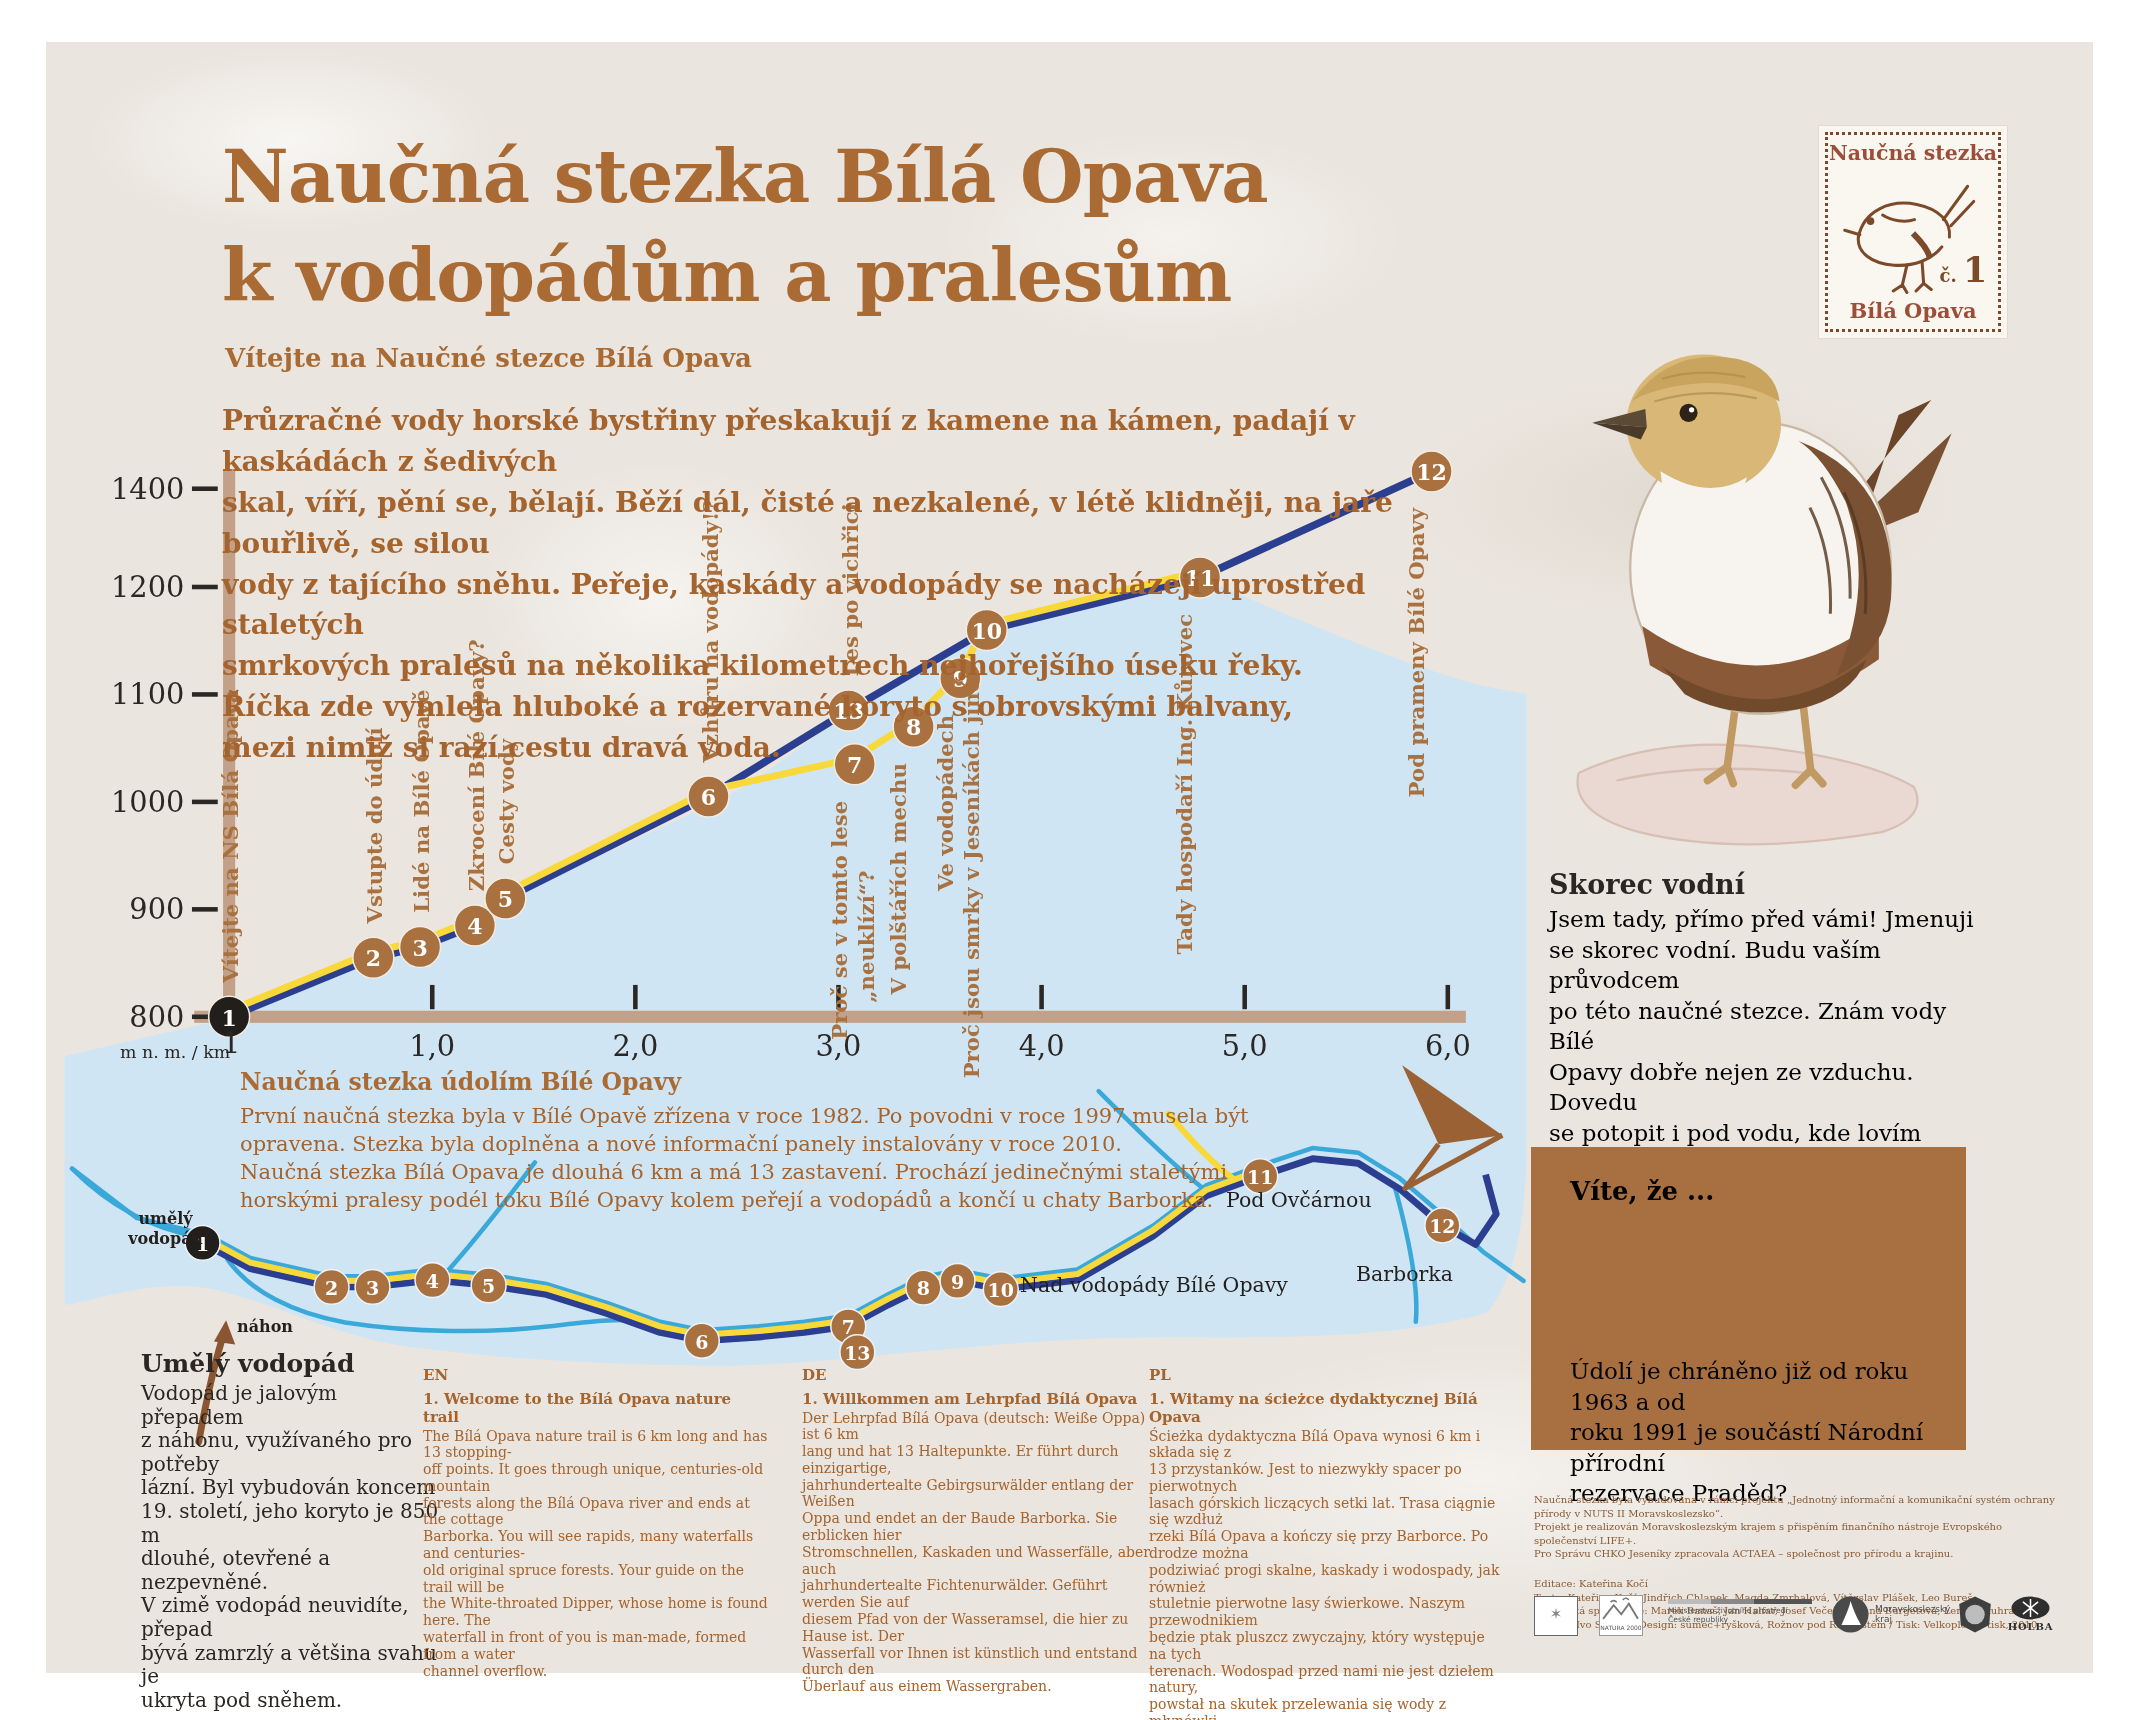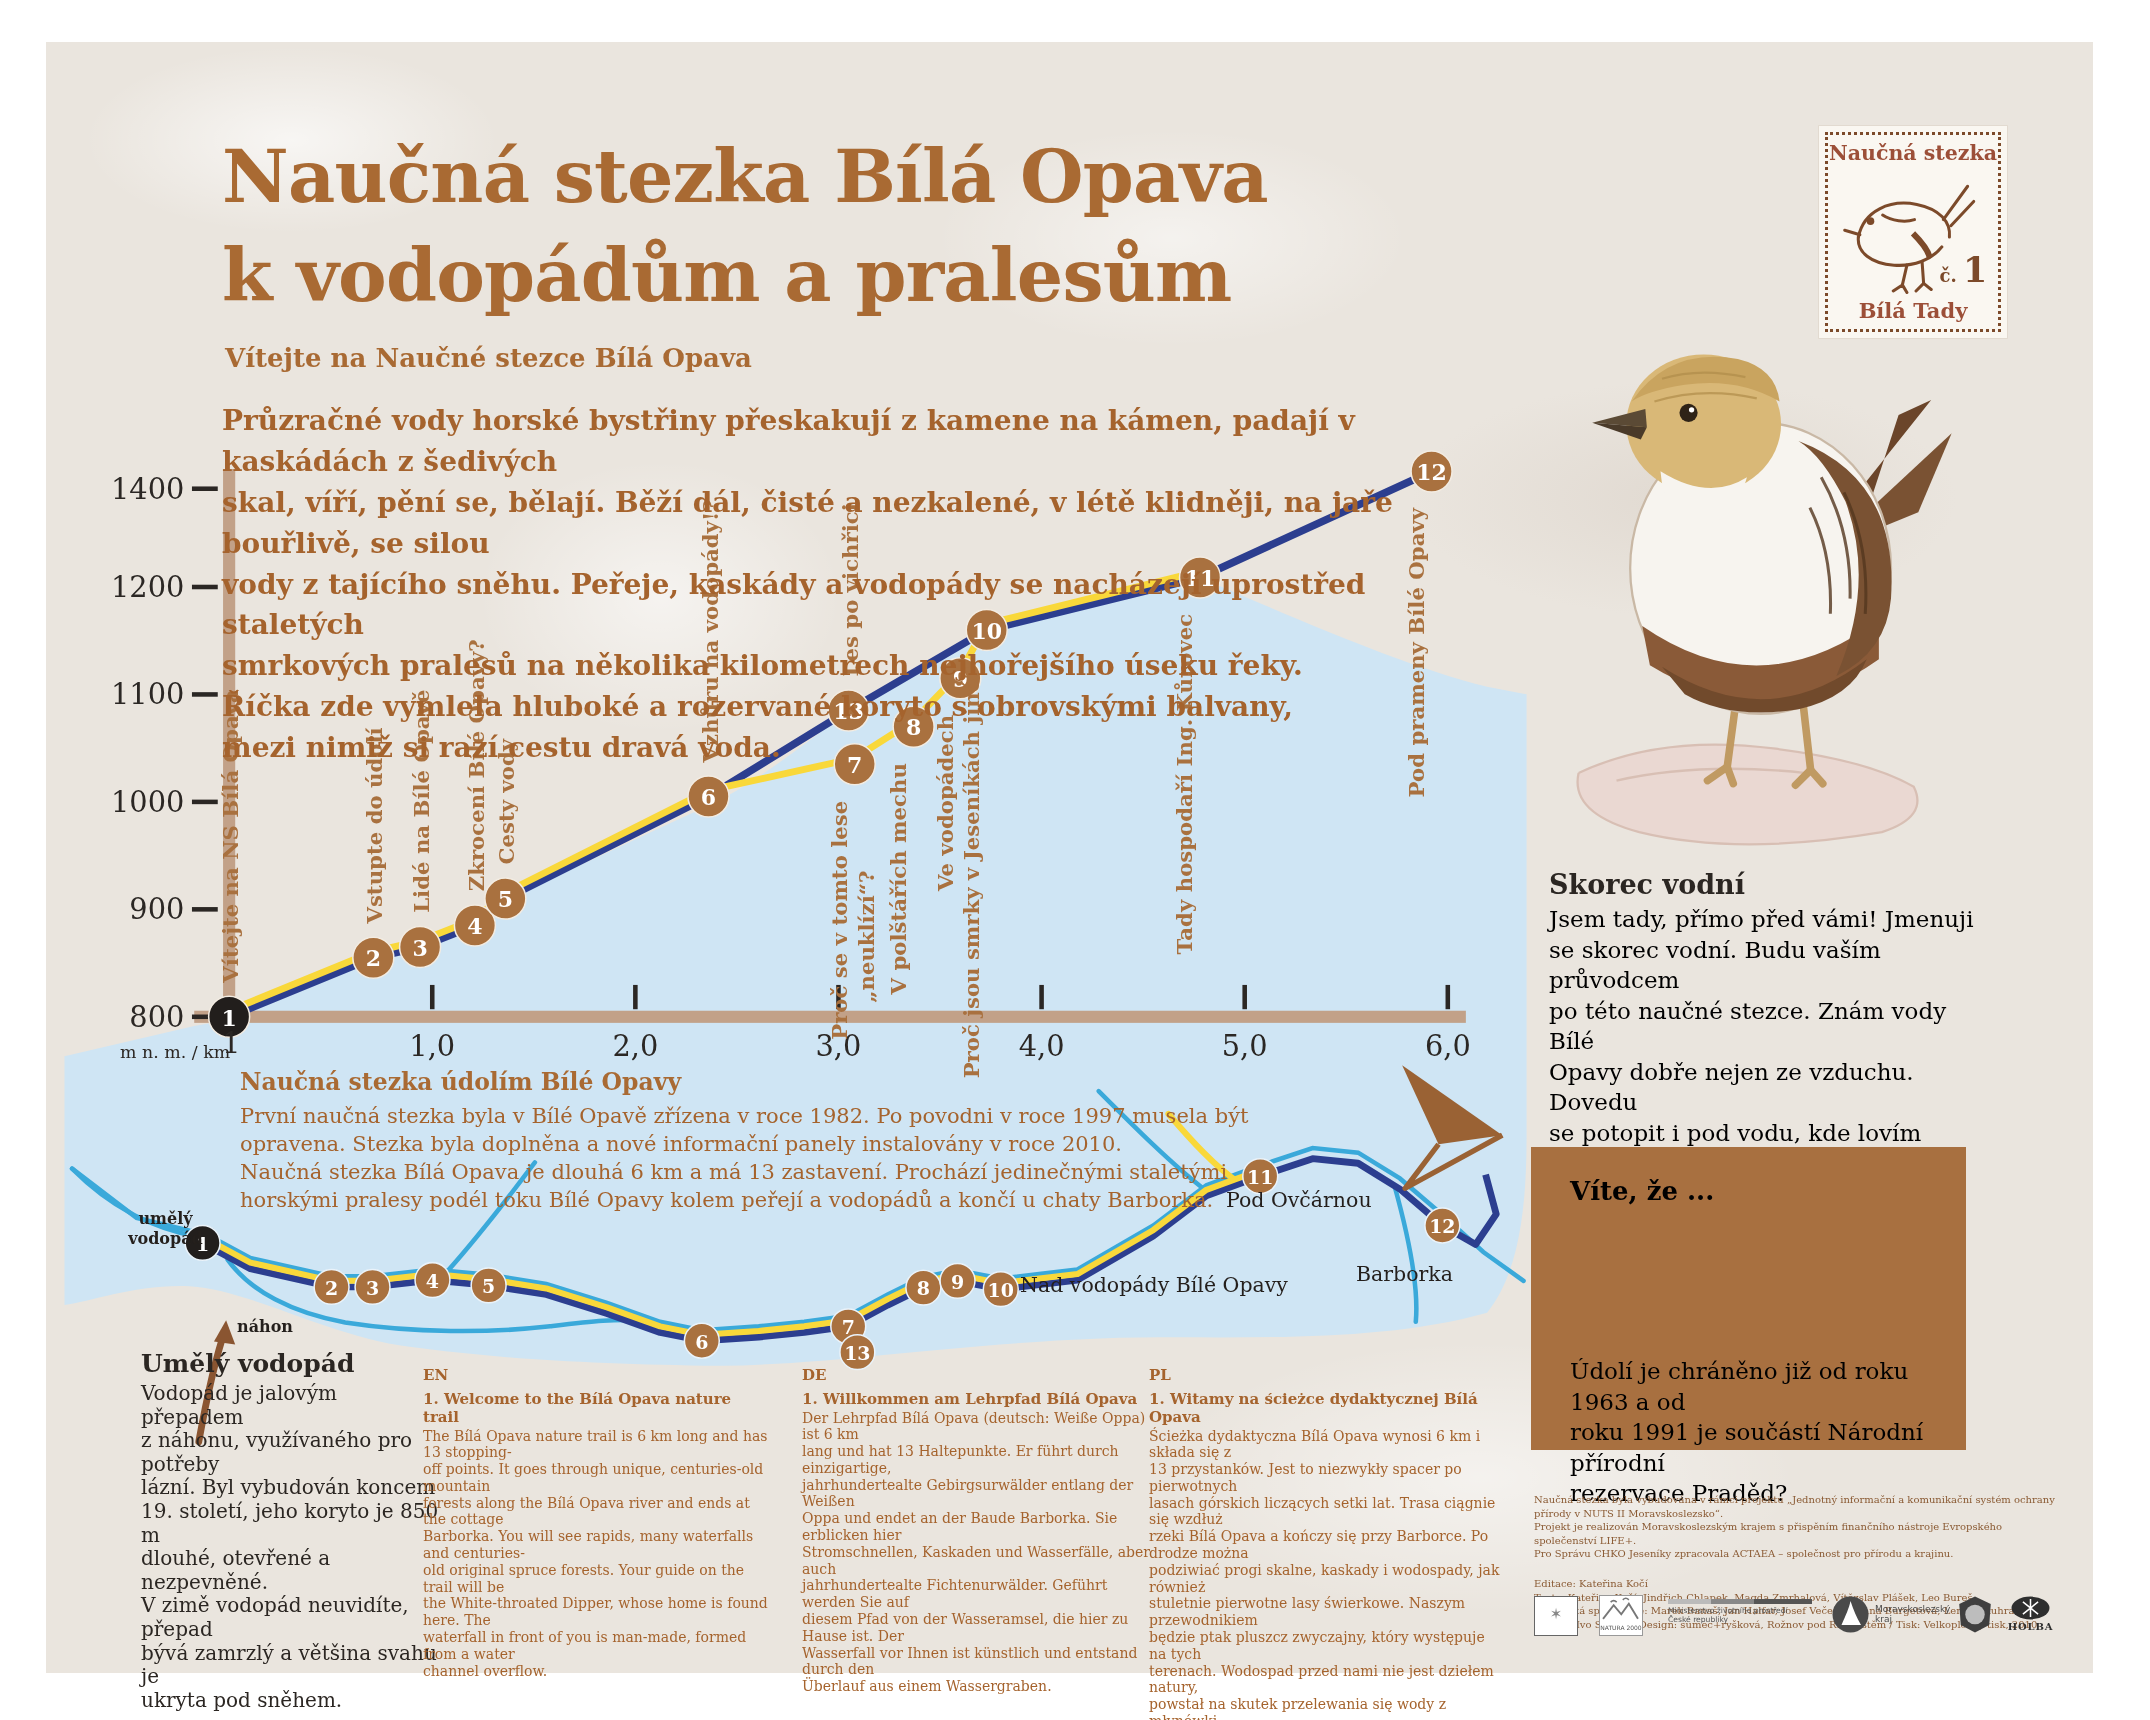--- a/index.html
+++ b/index.html
@@ -242,21 +242,21 @@
         <path d="M112,128 L114,156"></path>
         <path d="M86,158 l-12,8 M86,158 l6,10 M114,156 l-10,10 M114,156 l10,8"></path>
       </g>
       <circle cx="44" cy="74" r="5" fill="#7c4a2a"></circle>
       <path d="M100,90 C112,102 120,112 122,122" stroke="#7c4a2a" stroke-width="8" fill="none"></path>
     </svg>
     <div class="abs stamp-no" style="right:10.6px;bottom:39px;">
       <span>č.</span>
       <b>1</b>
     </div>
-    <div class="abs stamp-bottom" style="left:0;bottom:6px;width:100%;">Bílá Tady</div>
+    <div class="abs stamp-bottom" style="left:0;bottom:6px;width:100%;">Bílá Opava</div>
   </div>
 </div>
 
 <svg class="abs" style="left:1548px;top:174px;" width="410" height="690" viewBox="0 0 540 910">
 
   <path d="M40,790 Q150,738 300,758 Q420,773 482,808 Q502,848 440,868 Q250,900 120,868 Q28,843 40,790" fill="#ead8d2" stroke="#d8bfb4" stroke-width="3"></path>
   <path d="M90,800 Q200,775 340,790" stroke="#d8bfb4" stroke-width="3" fill="none"></path>
 
   <g stroke="#c09a62" stroke-width="10" stroke-linecap="round" fill="none">
     <path d="M255,640 L236,782"></path>

